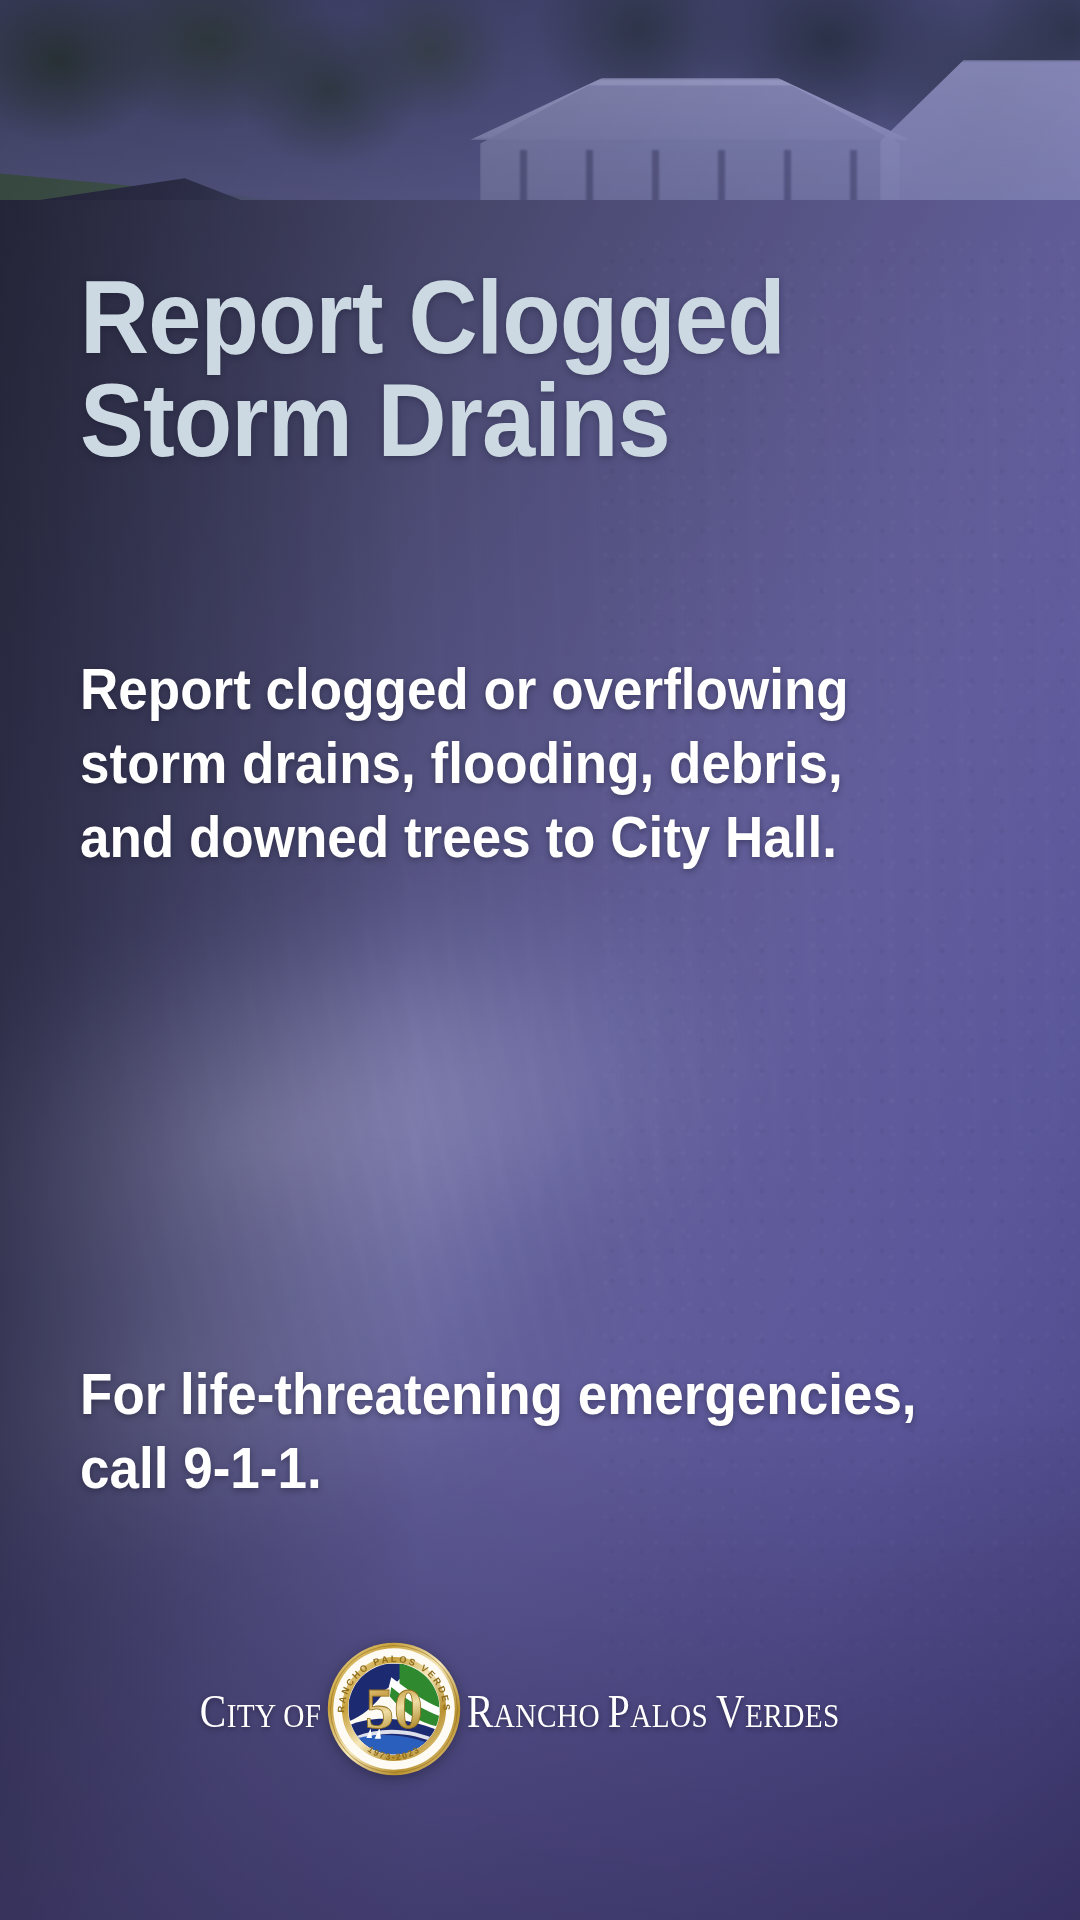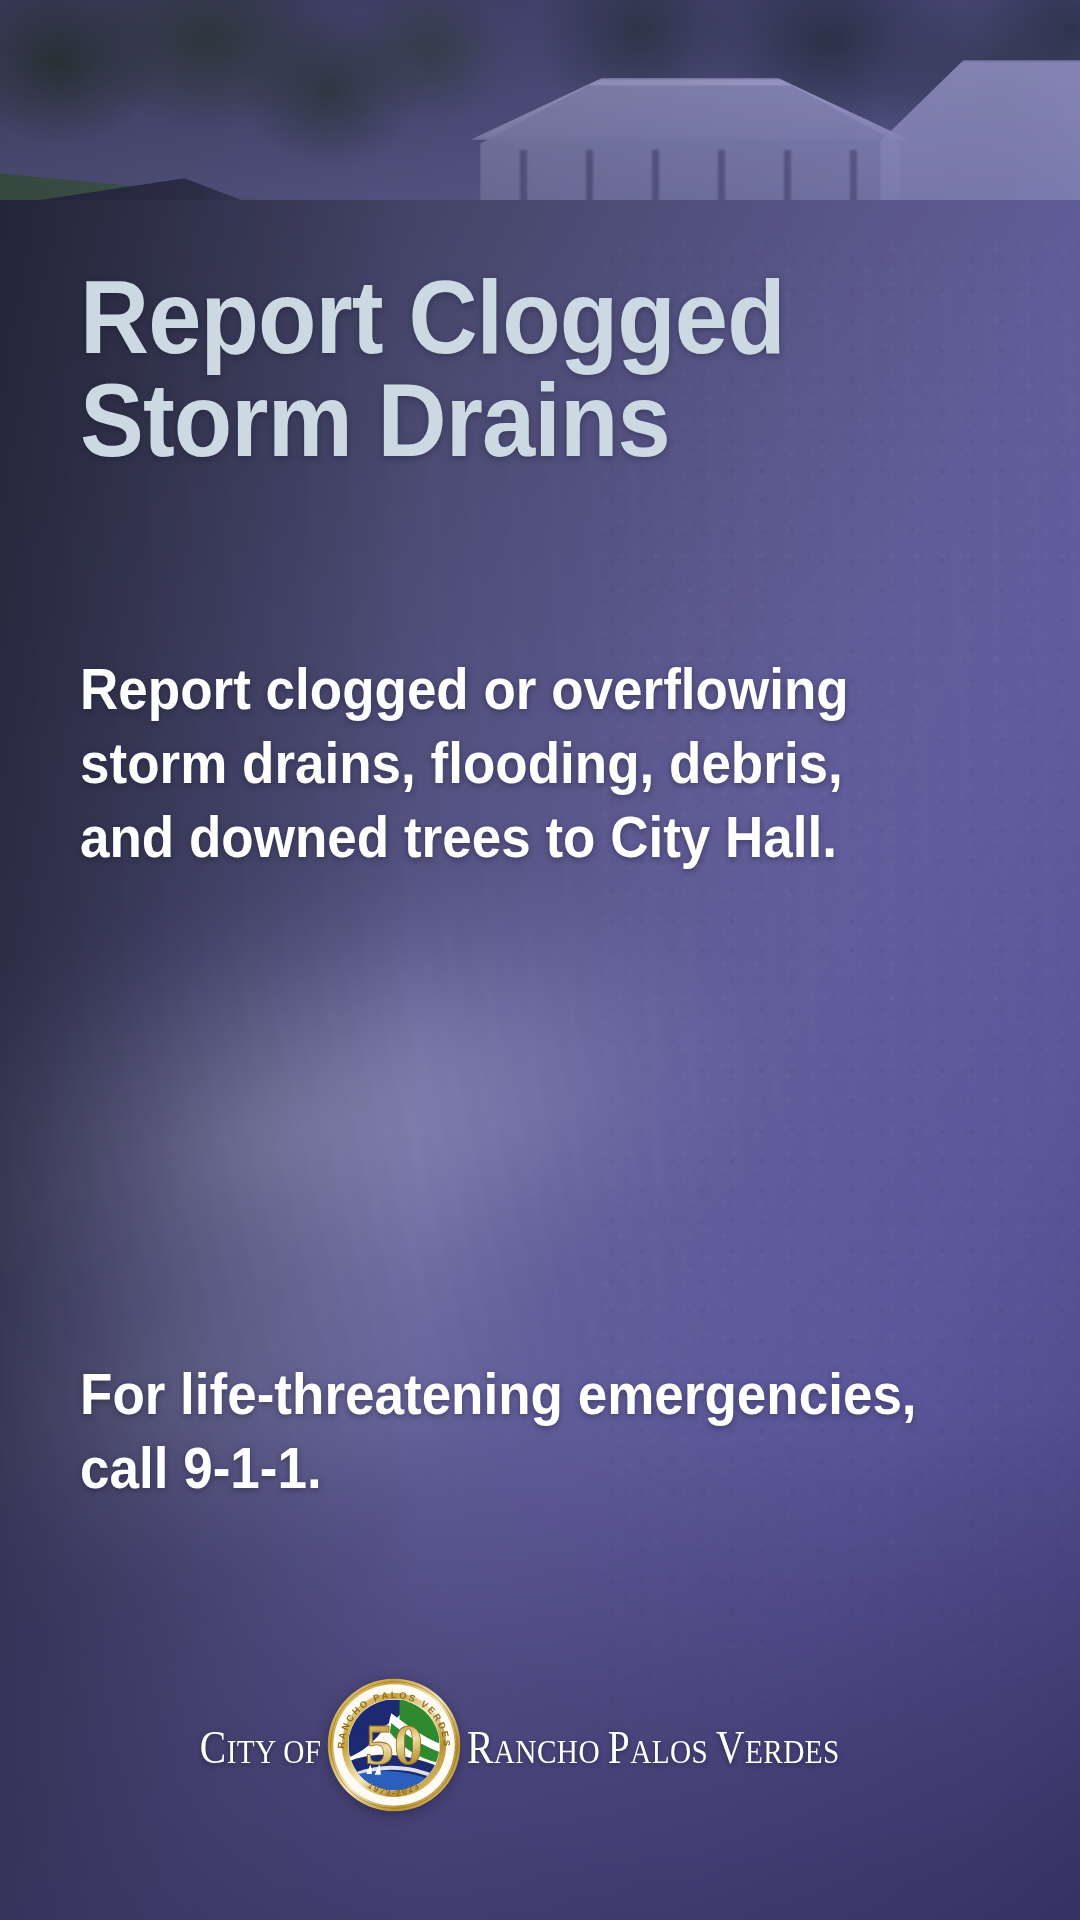--- a/index.html
+++ b/index.html
@@ -231,21 +231,21 @@
     font-size:57px;line-height:1.30;
     font-weight:700;color:#ffffff;
     font-family:"Liberation Sans Narrow","Liberation Sans",sans-serif;
     transform:scaleX(.93);transform-origin:left top;
     text-shadow:0 2px 7px rgba(25,25,45,.45);
   }
   .closing .ln{display:block;}
 
   
   .logo-lockup{
-    position:absolute;left:0;right:0;top:1680px;
+    position:absolute;left:0;right:0;top:1644px;
     display:flex;align-items:center;justify-content:center;
     gap:0px;
   }
   .logo-word{
     color:#ffffff;
     font-family:"Liberation Serif",serif;
     font-weight:400;
     white-space:nowrap;
     text-shadow:0 2px 6px rgba(20,20,40,.5);
     transform:scaleX(.86);

